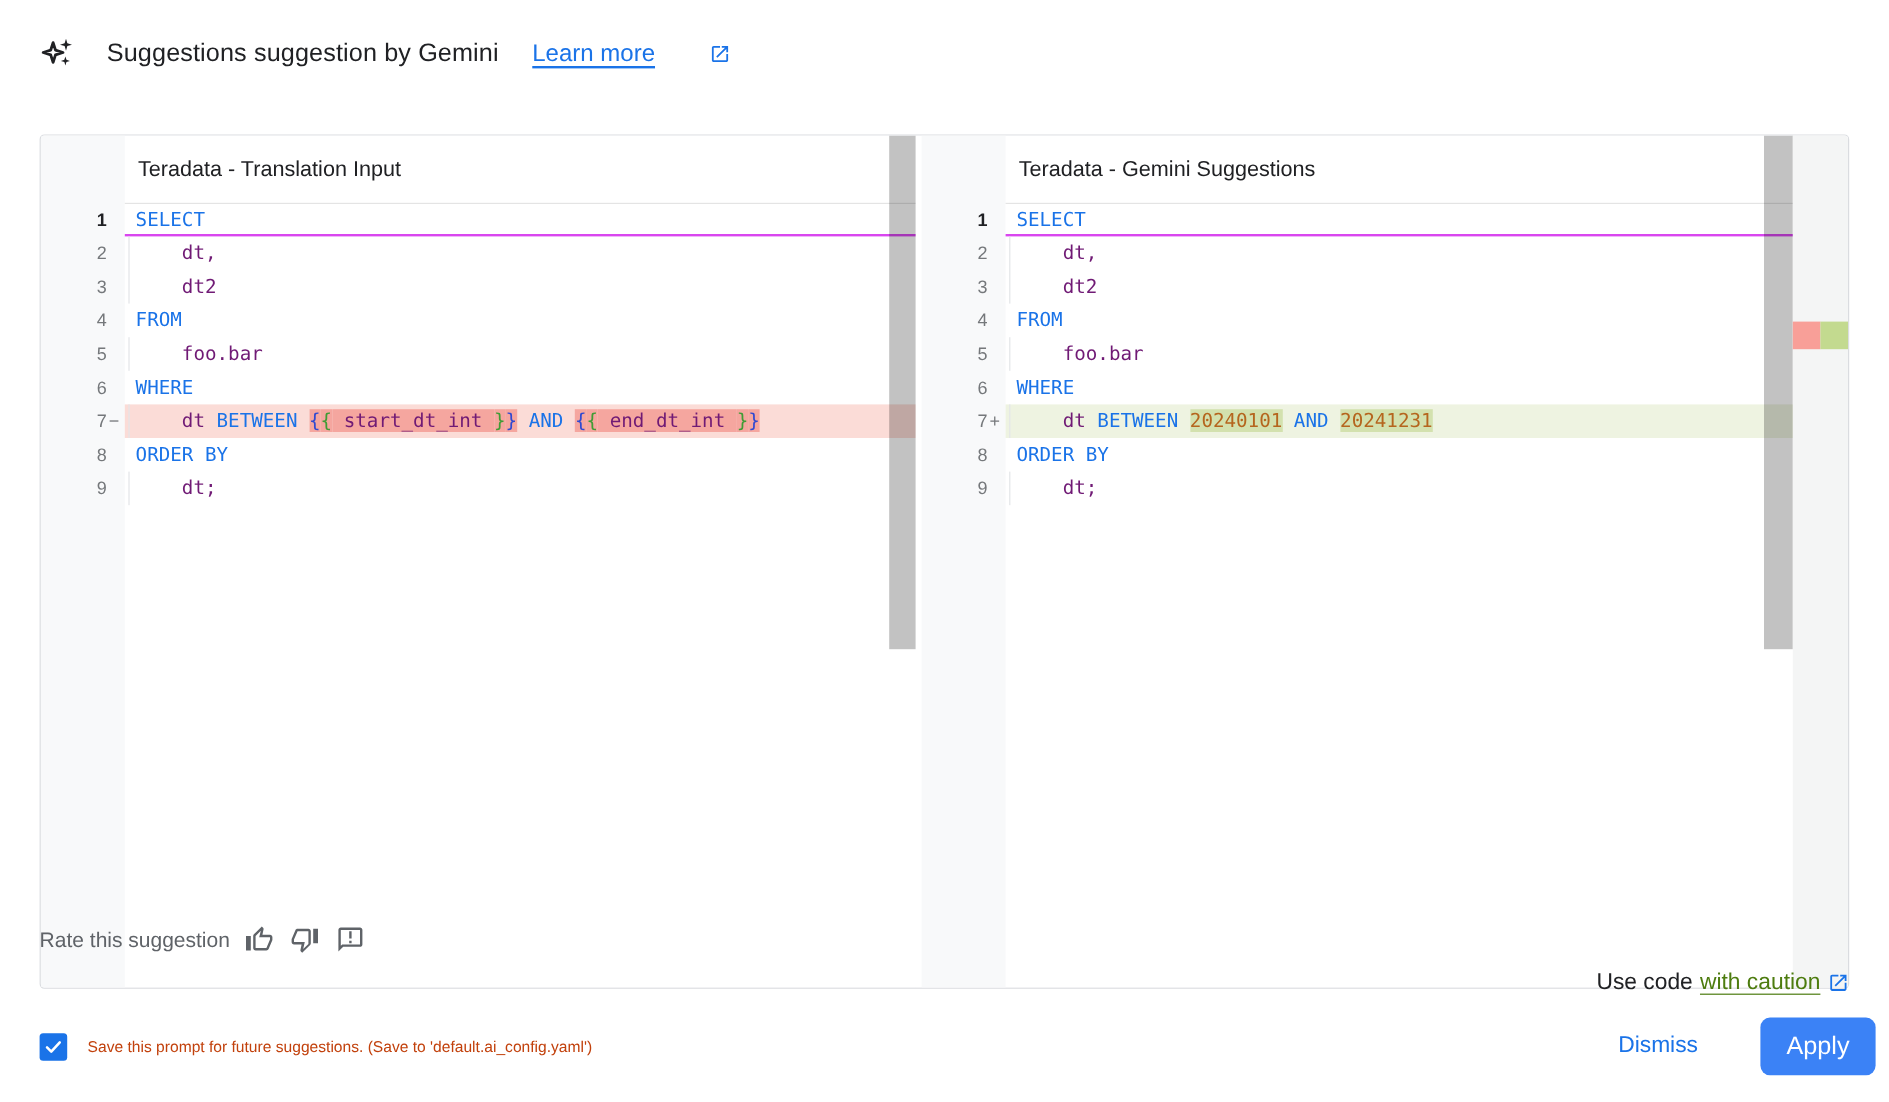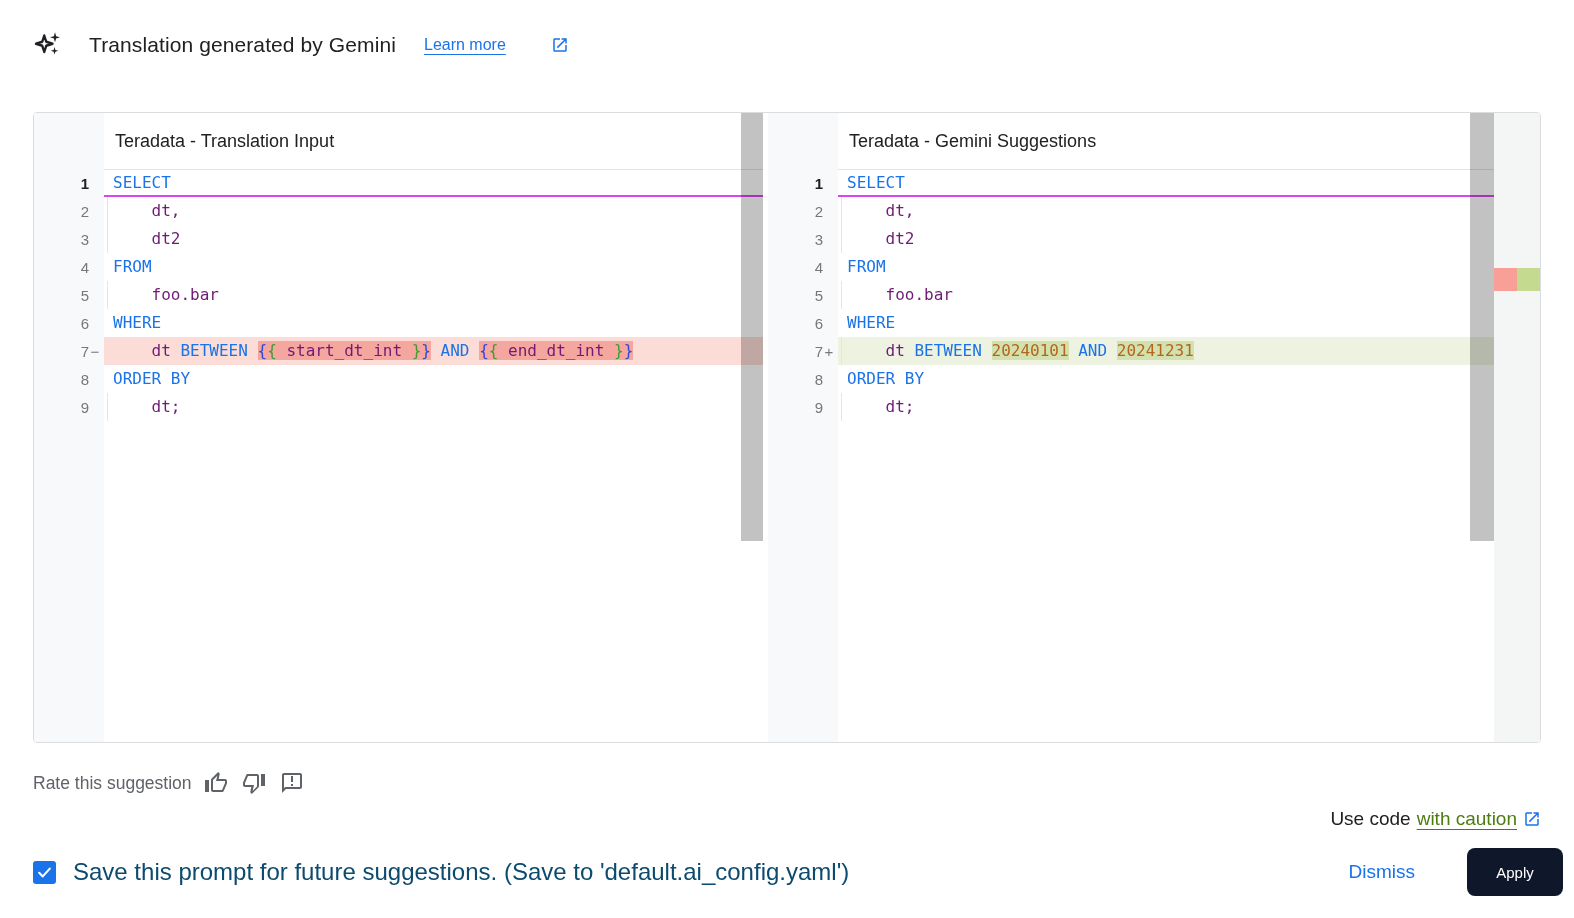--- a/index.html
+++ b/index.html
@@ -4,26 +4,26 @@
 <style>
   * { margin:0; padding:0; box-sizing:border-box; }
   html,body { background:#ffffff; }
   body { font-family:"Liberation Sans", sans-serif; color:#202124; }
   .page { position:relative; width:1574px; height:918px; background:#fff; overflow:hidden; }
 
   
   .header { position:absolute; left:33px; top:30px; display:flex; align-items:center; }
   .sparkle { width:30px; height:30px; margin-right:26px; flex:0 0 auto; }
   .hdr-title { font-size:21px; color:#202124; letter-spacing:.1px; }
-  .learn-more { display:flex; align-items:center; margin-left:28px; color:#1a73e8; font-size:16px;
+  .learn-more { display:flex; align-items:center; margin-left:28px; color:#1a73e8; font-size:20px;
                 font-weight:500; text-decoration:underline; text-underline-offset:4px; cursor:pointer;gap:39px; }
   .learn-more svg { margin-left:6px; text-decoration:none; }
 
   
-  .diff-box { position:absolute; left:33px; top:112px; width:1508px; height:631px;
+  .diff-box { position:absolute; left:33px; top:112px; width:1508px; height:712px;
               border:1px solid #dadce0; border-radius:4px; background:#fff; display:flex; overflow:hidden; }
   .pane { position:relative; background:#fff; height:100%; }
   .pane-left  { width:729px; }
   .pane-gap   { width:5px; background:#fff; }
   .pane-right { flex:1; }
   .gutter-col { position:absolute; left:0; top:0; bottom:0; width:70px; background:#f8f9fa; }
   .pane-header { position:relative; height:56px; display:flex; align-items:center; padding-left:81px; }
   .pane-title { font-size:18px; color:#202124; }
 
   
@@ -62,39 +62,39 @@
   .rate-label { font-size:17.5px; color:#5f6368; margin-right:12px; }
   .icon-btn { width:25px; height:25px; margin-right:13px; color:#5f6368; cursor:pointer; display:flex; align-items:center; justify-content:center; }
   .use-code { position:absolute; right:33px; top:808px; display:flex; align-items:center; font-size:19px; color:#202124; }
   .use-code a { color:#4d7c0f; text-decoration:underline; text-underline-offset:4px; margin-left:6px; cursor:pointer; }
   .use-code svg { margin-left:6px; color:#1a73e8; }
 
   
   .action-row { position:absolute; left:33px; right:11px; top:848px; height:48px; display:flex; align-items:center; }
   .checkbox { width:23px; height:23px; border-radius:3px; background:#1a73e8; display:flex; align-items:center;
               justify-content:center; margin-right:17px; cursor:pointer; flex:0 0 auto; }
-  .cb-label { font-size:24px; color:#0c4a6e; }
+  .cb-label { font-size:13px; color:#c2410c; }
   .spacer { flex:1; }
   .dismiss-btn { background:none; border:none; color:#1a73e8; font-family:inherit; font-size:19px;
                  font-weight:500; margin-right:42px; cursor:pointer; padding:6px 10px; }
-  .apply-btn { background:#0f172a; border:none; color:#fff; font-family:inherit; font-size:15px;
+  .apply-btn { background:#3b82f6; border:none; color:#fff; font-family:inherit; font-size:21px;
                font-weight:500; width:96px; height:48px; border-radius:8px; cursor:pointer; }
 </style>
 </head>
 <body>
 
 <div class="page">
 
   <div class="header">
     <svg class="sparkle" viewBox="0 0 24 24" fill="none" stroke="none">
       <path d="M9 4.4 L10.6 9.4 L15.6 11 L10.6 12.6 L9 17.6 L7.4 12.6 L2.4 11 L7.4 9.4 Z" fill="none" stroke="#202124" stroke-width="1.9" stroke-linejoin="round"></path>
       <path d="M17.6 1.8 L18.5 4.9 L21.6 5.8 L18.5 6.7 L17.6 9.8 L16.7 6.7 L13.6 5.8 L16.7 4.9 Z" fill="#202124"></path>
       <path d="M17.2 13.6 L17.9 15.9 L20.2 16.6 L17.9 17.3 L17.2 19.6 L16.5 17.3 L14.2 16.6 L16.5 15.9 Z" fill="#202124"></path>
     </svg>
-    <span class="hdr-title">Translation generated by Gemini</span>
+    <span class="hdr-title">Suggestions suggestion by Gemini</span>
     <a class="learn-more">
       <span>Learn more</span>
       <svg width="18" height="18" viewBox="0 0 24 24" fill="currentColor">
         <path d="M19 19H5V5h7V3H5c-1.11 0-2 .9-2 2v14c0 1.1.89 2 2 2h14c1.1 0 2-.9 2-2v-7h-2v7zM14 3v2h3.59l-9.83 9.83 1.41 1.41L19 6.41V10h2V3h-7z"></path>
       </svg>
     </a>
   </div>
 
   <div class="diff-box">
     <section class="pane pane-left">

